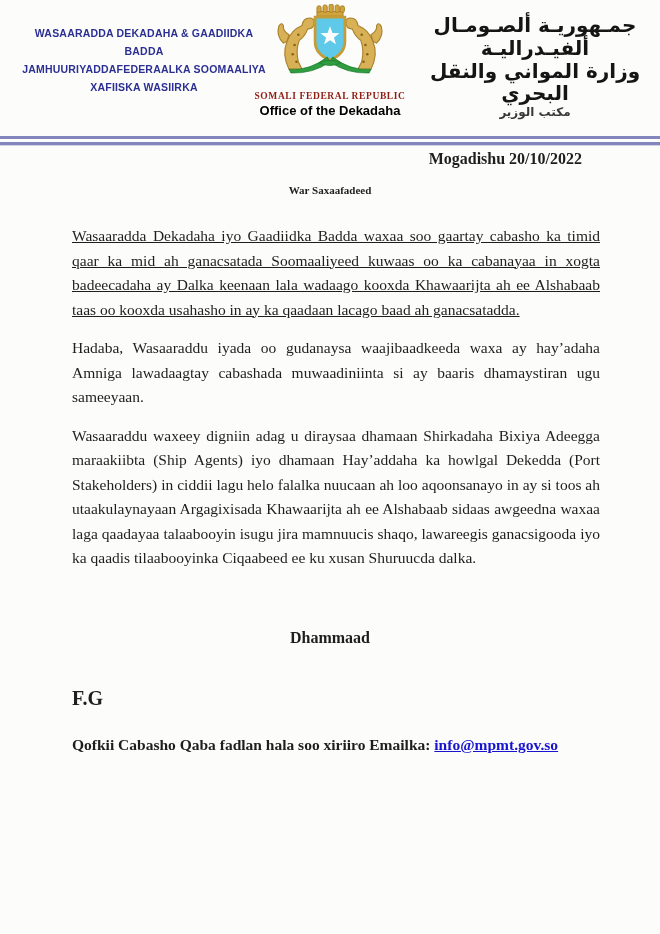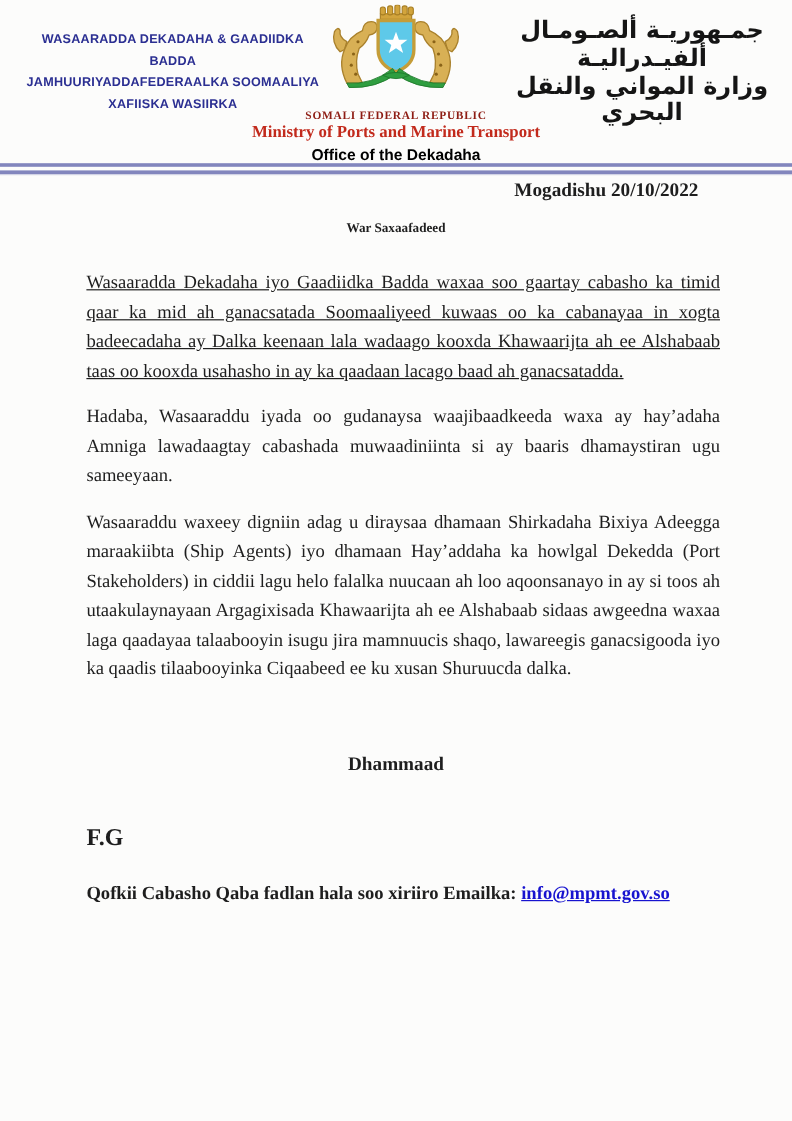--- a/index.html
+++ b/index.html
@@ -138,27 +138,27 @@
           <path fill="#ffffff" d="M60,24 L62.6,31.2 L70.2,31.3 L64.2,35.9 L66.4,43.2 L60,38.8 L53.6,43.2 L55.8,35.9 L49.8,31.3 L57.4,31.2 Z"></path>
 
           <g fill="#2f9e40" stroke="#1f7a2c" stroke-width="0.8">
             <path d="M16,70 Q38,72 57,57 L60,62 Q42,75 18,74 Z"></path>
             <path d="M104,70 Q82,72 63,57 L60,62 Q78,75 102,74 Z"></path>
             <path d="M48,63 Q60,58 72,63 Q60,69 48,63 Z"></path>
           </g>
         </svg>
       </span>
       <div class="center-l1">SOMALI FEDERAL REPUBLIC</div>
-      <div class="center-l2">Ministry of Ports and Marine Transport</div>
       <div class="center-l3">Office of the Dekadaha</div>
     </div>
 
     <div class="hdr-right">
       <div class="ar1">جمـهوريـة ألصـومـال ألفيـدراليـة</div>
       <div class="ar2">وزارة المواني والنقل البحري</div>
+      <div class="ar3">مكتب الوزير</div>
     </div>
 
   </div>
 
   <div class="double-rule"></div>
 
   <div class="date-line">Mogadishu 20/10/2022</div>
 
   <div class="doc-title">War Saxaafadeed</div>
 

